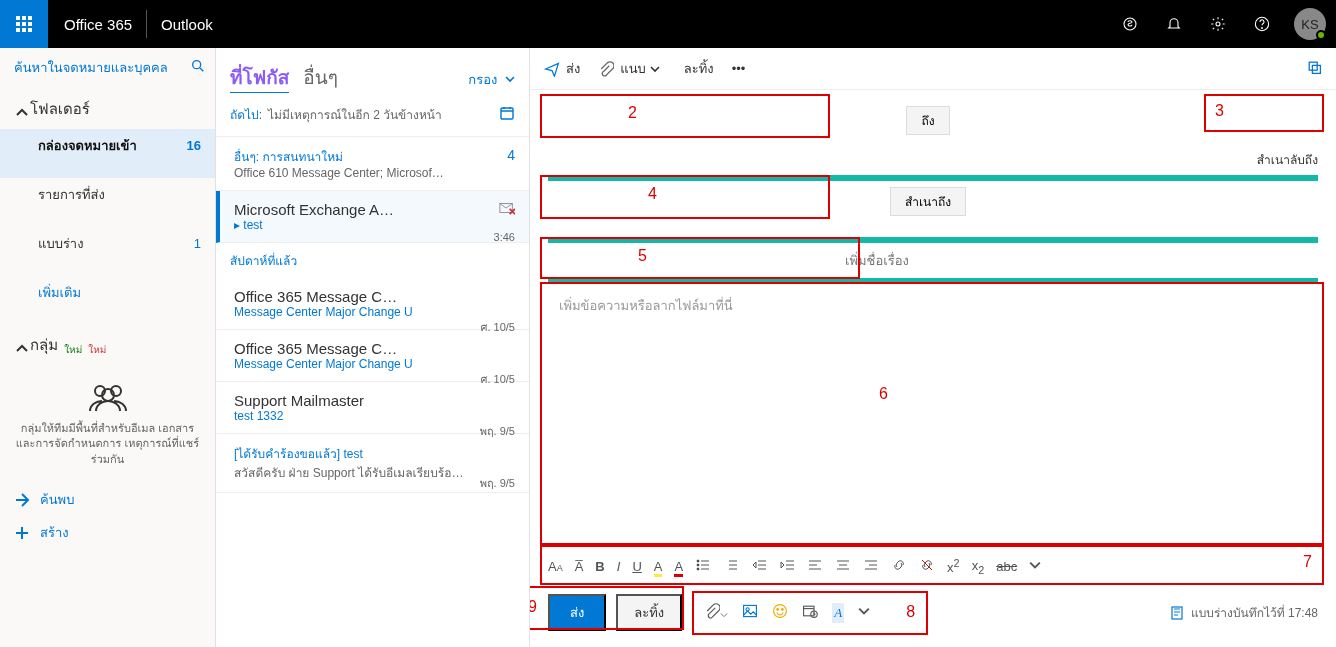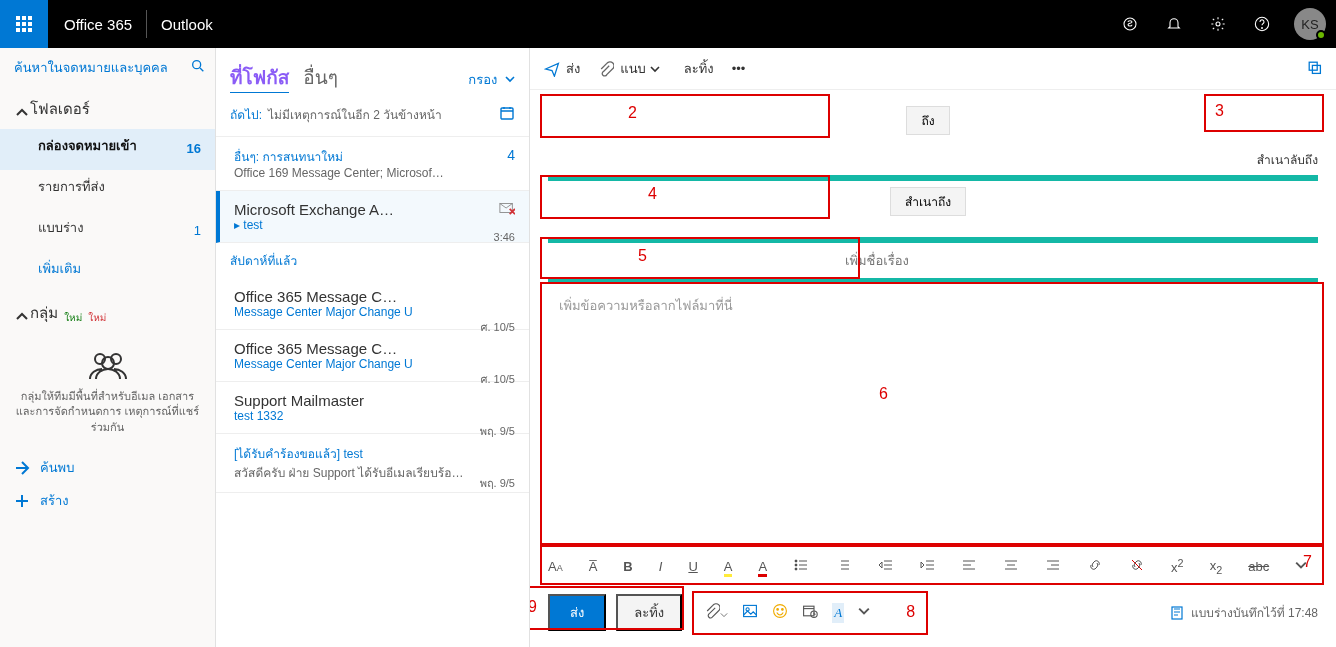--- a/index.html
+++ b/index.html
@@ -14,21 +14,21 @@
 .avatar { width: 32px; height: 32px; border-radius: 50%; background: #888; color: #222; display: flex; align-items: center; justify-content: center; margin: 0 10px; position: relative; font-size:13px;}
 .avatar .dot { position: absolute; right: 0; bottom: 0; width: 10px; height: 10px; border-radius: 50%; background: #6bb700; border: 2px solid #000; }
 .app { display: flex; height: calc(100vh - 48px); }
 .nav { width: 216px; border-right: 1px solid #e1e1e1; padding-top: 10px; background:#faf9f8; display:flex; flex-direction:column;}
 .search-row { display: flex; align-items: center; padding: 0 10px 12px 14px; }
 .search-input { border: none; outline: none; color: #0078d4; font-size: 13px; flex: 1; background:transparent;}
 .search-input::placeholder { color: #0078d4; }
 .search-icon { color: #0078d4; }
 .nav-header { display: flex; align-items: flex-end; padding: 8px 14px; font-size: 15px; }
 .chev { width: 16px; }
-.nav-item { display: flex; padding: 6px 14px 14px 38px; align-items: flex-end; font-size: 13px; color:#333;}
+.nav-item { display: flex; padding: 6px 14px 22px 38px; align-items: center; font-size: 13px; color:#333;}
 .nav-item.selected { background: #e1eef9; font-weight: 600; color:#111;}
 .nav-item .count { margin-left: auto; color: #0078d4; }
 .nav-item.blue { color: #0078d4; }
 .group-illustration { text-align: center; padding: 16px 10px; color: #666; font-size: 11px; line-height:1.4;}
 .group-illustration svg{display:block;margin:0 auto 8px;}
 .discovery { display: flex; align-items: center; padding: 6px 14px; font-size: 13px; color:#0078d4;}
 .discovery svg{margin-right:10px;}
 .list-pane { width: 314px; border-right: 1px solid #e1e1e1; display:flex; flex-direction:column; overflow:hidden;}
 .list-header { display: flex; align-items: baseline; padding: 14px 14px 6px 14px; }
 .list-header .tab { font-size: 19px; margin-right: 14px; color:#666;}
@@ -54,21 +54,21 @@
 .cmdbtn svg{margin-right:6px;}
 .cmdbar .right{margin-left:auto; color:#0078d4;}
 .compose{padding:10px 18px 10px 18px; flex:1; display:flex; flex-direction:column; overflow:hidden;}
 .field-row{display:flex; align-items:center; padding:6px 0; border-bottom:6px solid #14b8a6; position:relative;flex-direction:column;}
 .field-btn{background:#f4f4f4; border:1px solid #ddd; padding:4px 14px; font-size:12px; margin-right:10px;}
 .field-row input{border:none; outline:none; flex:1; font-size:13px;}
 .field-row .bcc{margin-left:auto; font-size:12px; color:#333;}
 .annotation{border:2px solid #d00; position:absolute; pointer-events:none;}
 .ann-num{color:#d00; position:absolute; font-size:16px; font-weight:400;}
 .editor{flex:1; padding:10px; color:#999; font-size:13px; border:1px dashed transparent;}
-.fmt-bar{display:flex; align-items:center; padding:6px 0; gap:26px; color:#555; flex-wrap:wrap;}
+.fmt-bar{display:flex; align-items:center; padding:6px 0; gap:12px; color:#555; flex-wrap:wrap;}
 .action-bar{display:flex; align-items:center; padding:12px 0 6px 0; gap:10px;}
 .btn-primary{background:#0078d4; color:#fff; padding:6px 20px; font-size:13px;}
 .btn-secondary{background:#f4f4f4; color:#333; padding:6px 16px; font-size:13px;}
 .extra-icons{display:flex; gap:14px; align-items:center; color:#555; margin-left:6px; padding:4px 6px;}
 .extra-icons .hl{background:#e1eef9; padding:2px;}
 .draft-save{margin-left:auto; font-size:12px; color:#666; display:flex; align-items:center; gap:6px;}
 .new-badge{color:#d00; font-size:10px; margin-left:6px;}
 .arrow-caret{margin-left:4px;}
 svg.icon{width:16px; height:16px;}
 </style>
@@ -199,21 +199,21 @@
       <span class="label">ถัดไป:</span>
       <span>ไม่มีเหตุการณ์ในอีก 2 วันข้างหน้า</span>
       <span class="cal"><svg class="icon" viewBox="0 0 16 16" fill="none" stroke="currentColor" stroke-width="1.4">
             <rect x="2" y="3" width="12" height="11" rx="1"></rect>
             <path d="M2 6h12M5 2v2M11 2v2"></path>
           </svg></span>
     </div>
     <div class="msg-list">
       <div class="msg">
         <div class="sub">อื่นๆ: การสนทนาใหม่</div>
-        <div class="preview">Office 169 Message Center; Microsof…</div>
+        <div class="preview">Office 610 Message Center; Microsof…</div>
         <span class="badge">4</span>
       </div>
       <div class="msg selected">
         <div class="title">Microsoft Exchange A…</div>
         <div class="sub">▸ test</div>
         <span class="meta">3:46</span>
         <span class="dism"><svg width="16" height="14" viewBox="0 0 18 14">
               <rect x="1" y="2" width="14" height="10" fill="none" stroke="#888"></rect>
               <path d="M1 2l7 5 7-5" fill="none" stroke="#888"></path>
               <path d="M12 8l6 6M18 8l-6 6" stroke="#d13438" stroke-width="2"></path>

